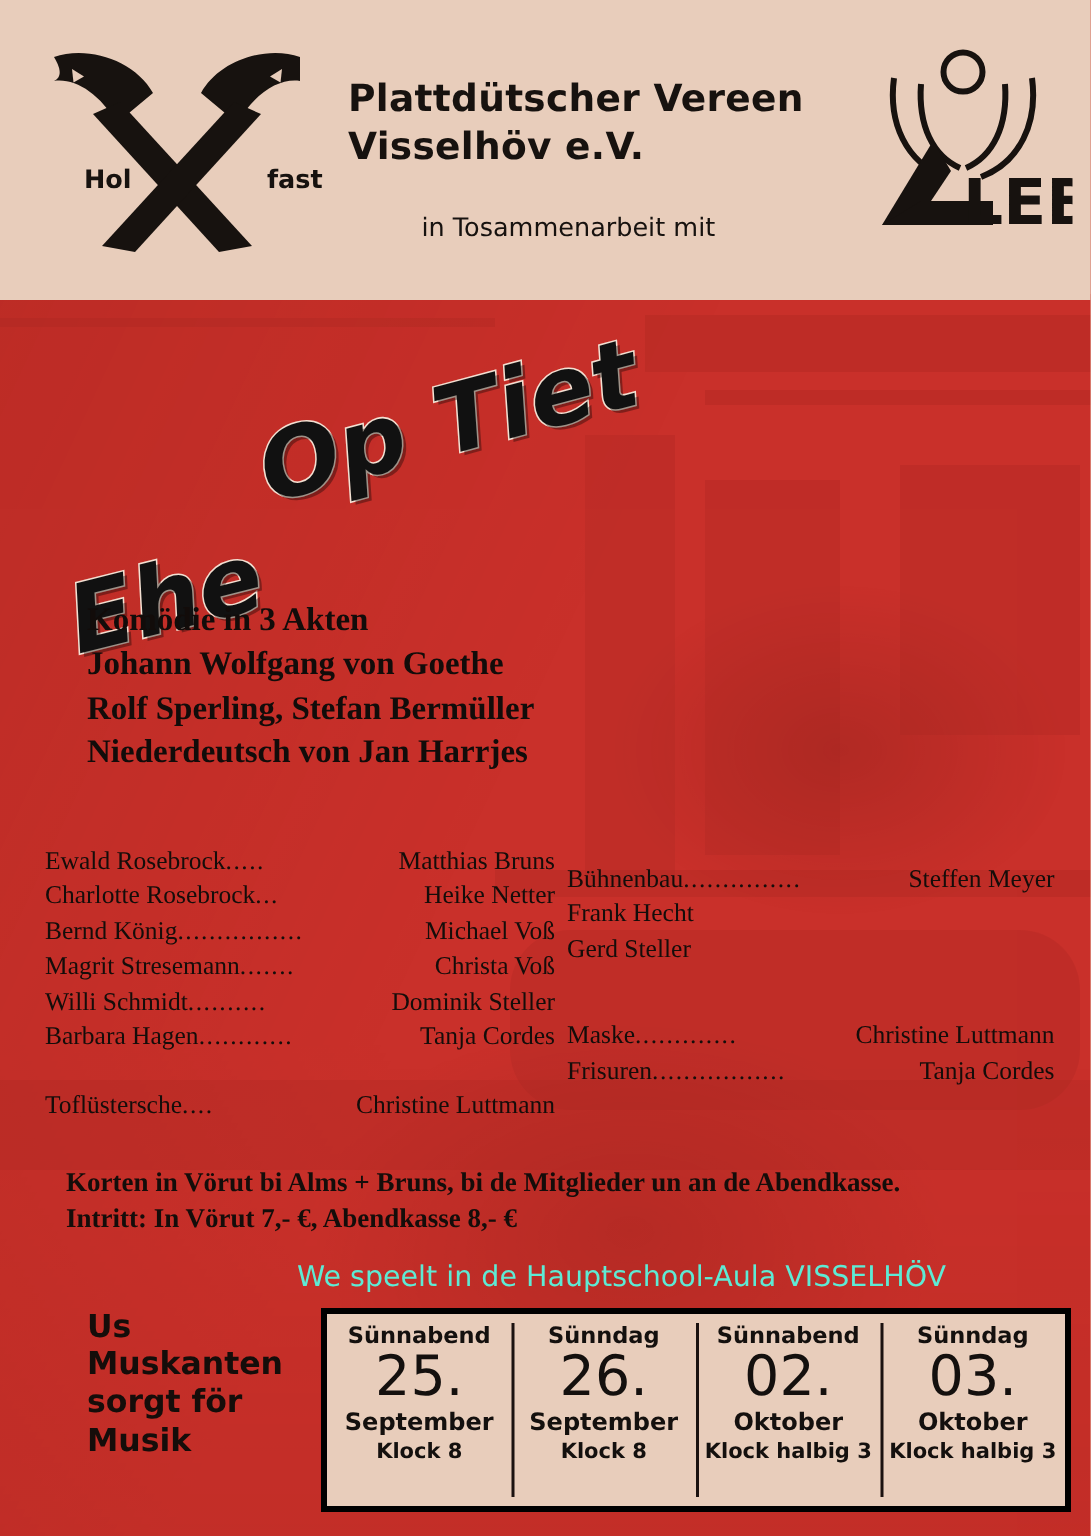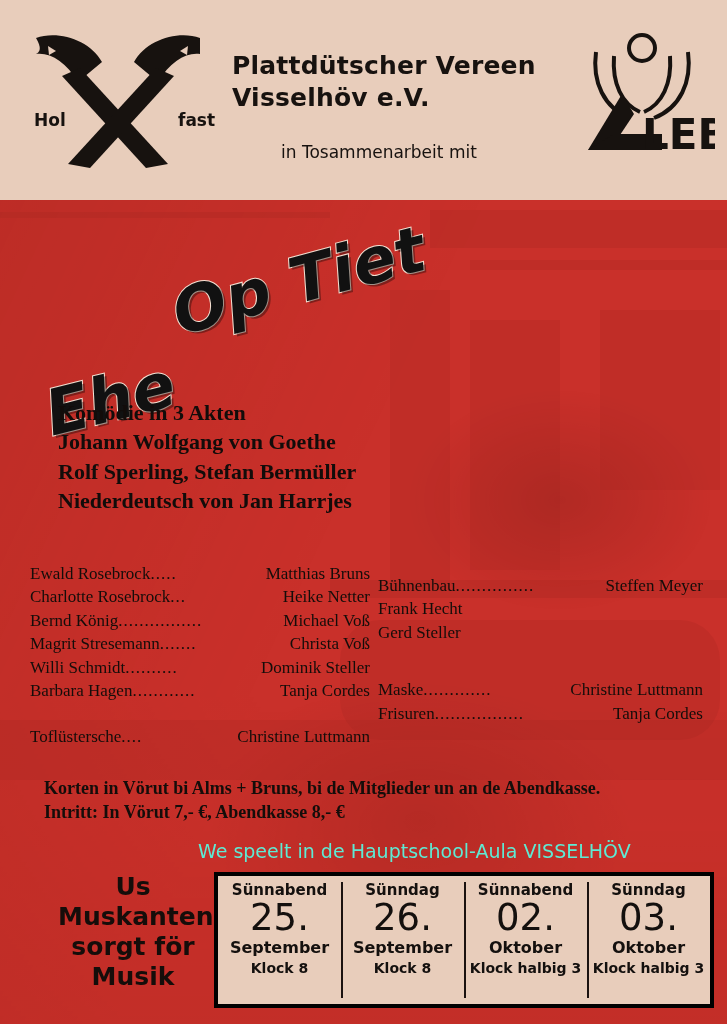--- a/index.html
+++ b/index.html
@@ -158,25 +158,25 @@
     color: #5eead4;
     font-family: "DejaVu Sans", sans-serif;
     font-weight: normal;
     font-size: 19px;
   }
 
   .music {
     position: absolute;
     left: 58px; top: 672px;
     width: 150px;
-    text-align: center;
+    text-align: left;
     color: #150d0a;
     font-family: "DejaVu Sans", sans-serif;
     font-weight: bold;
-    font-size: 25px;
+    font-size: 21px;
     line-height: 1.2;
   }
 
   .dates {
     position: absolute;
     left: 214px; top: 672px;
     width: 492px;
     height: 128px;
     background: #e8cdbb;
     border: 4px solid #000000;
@@ -243,21 +243,21 @@
           <path d="M182,20 C160,12 128,22 116,44 L140,64 C152,44 168,34 182,36 Z"></path>
 
           <path d="M62,50 L150,146 L128,150 L44,58 Z"></path>
           <path d="M138,50 L50,146 L72,150 L156,58 Z"></path>
         </g>
         <g fill="#e8cdbb">
           <path d="M30,28 l8,5 -7,4 z"></path>
           <path d="M170,28 l-8,5 7,4 z"></path>
         </g>
       </svg>
-      <span class="hol" style="left:16px; top:92px;text-align:center;">Hol</span>
+      <span class="hol" style="left:38px; top:92px;text-align:center;">Hol</span>
       <span class="fast" style="left:160px; top:92px;">fast</span>
     </div>
 
     <div class="club-title">
       <div>Plattdütscher Vereen</div>
       <div>Visselhöv e.V.</div>
     </div>
 
     <div class="coop-line">in Tosammenarbeit mit</div>
 

